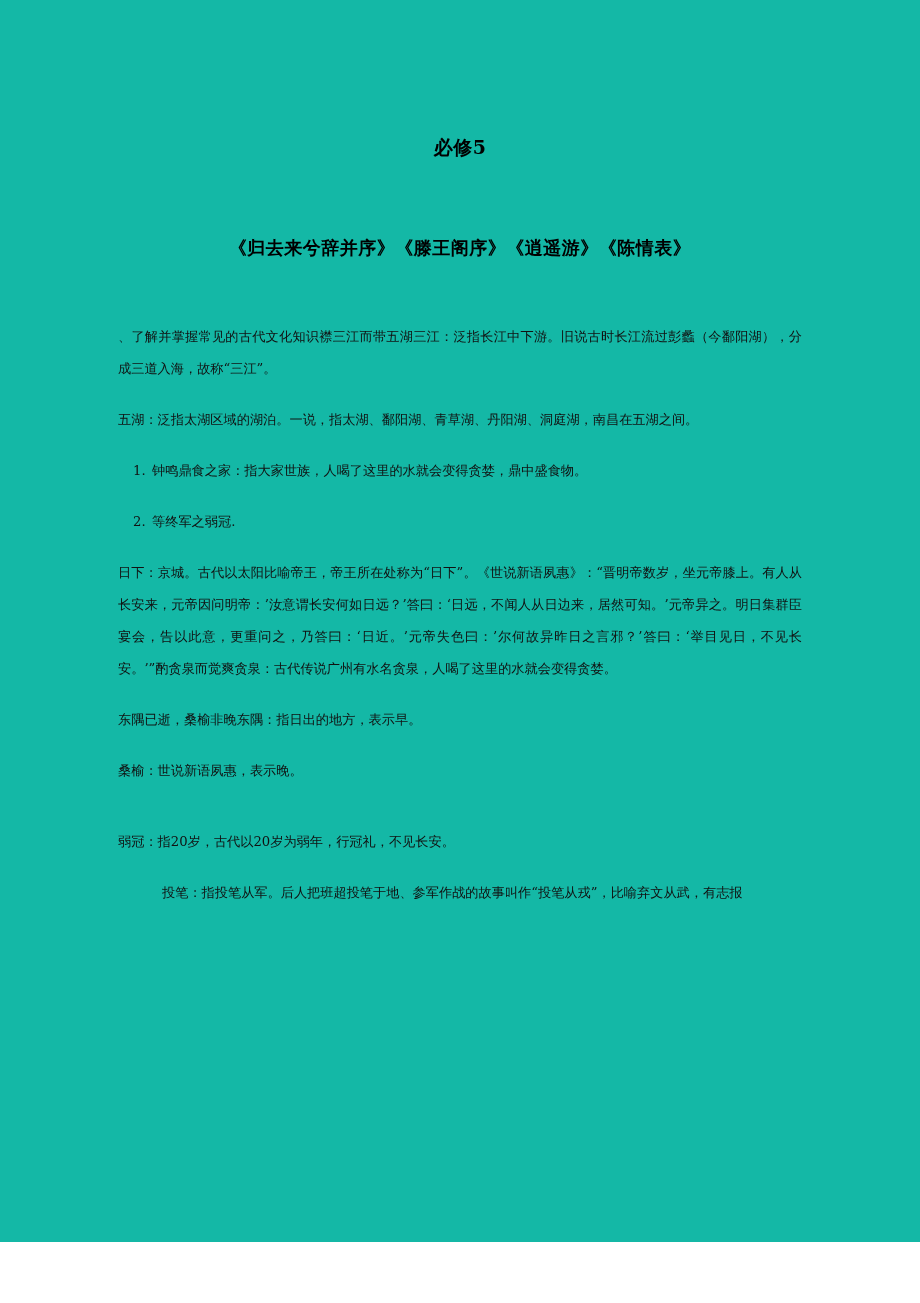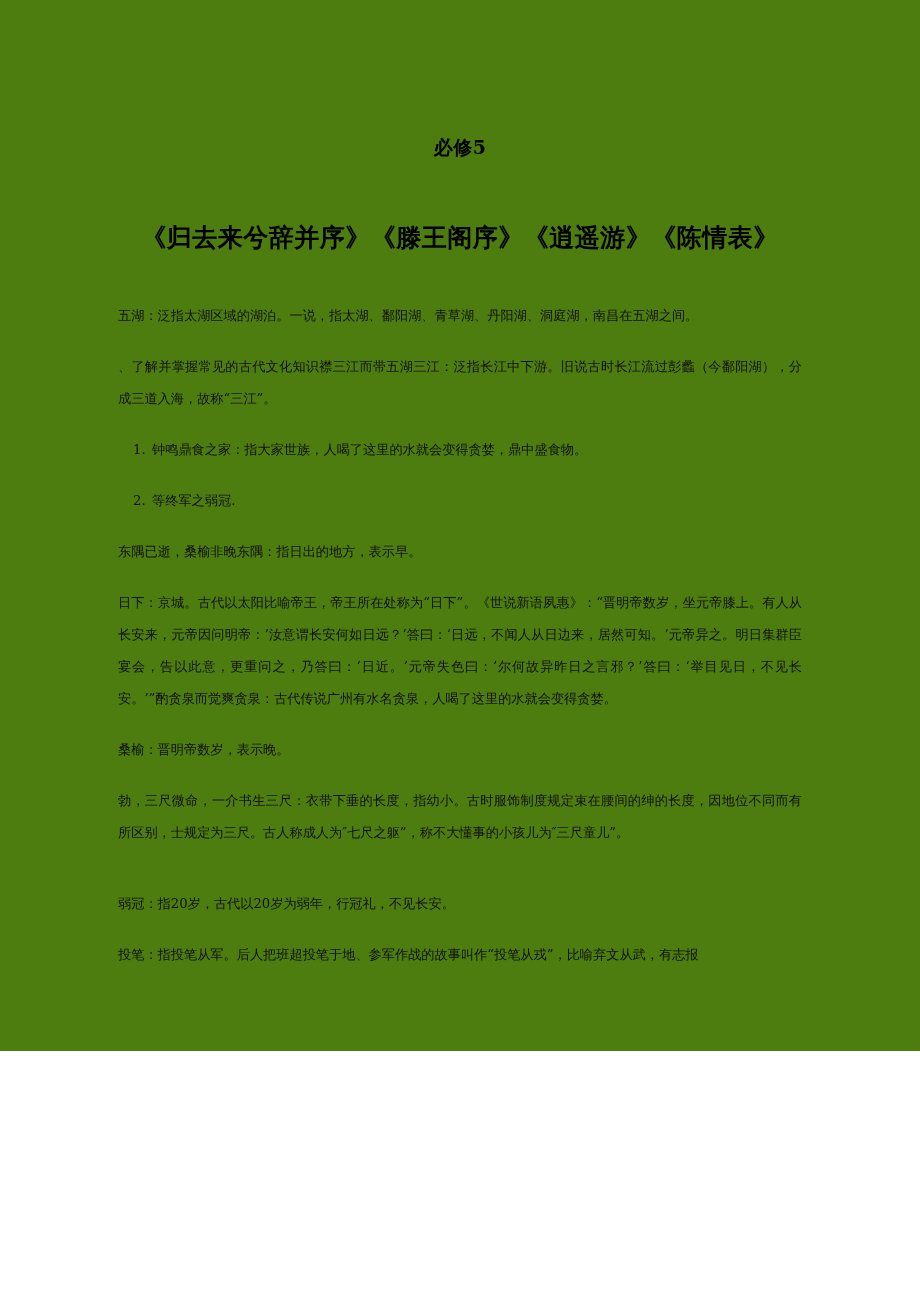--- a/index.html
+++ b/index.html
@@ -11,65 +11,66 @@
     width: 920px;
     height: 1303px;
     overflow: hidden;
     font-family: "DejaVu Serif", "Liberation Serif", serif;
     color: #000000;
     -webkit-font-smoothing: none;
   }
   .page {
     position: relative;
     width: 920px;
-    height: 1051px;
-    background: #4d7c0f;
+    height: 1242px;
+    background: #14b8a6;
     box-sizing: border-box;
     padding: 0;
   }
   .content {
     position: absolute;
     left: 118px;
     top: 0;
     width: 684px;
   }
   .doc-title {
     font-size: 19px;
     font-weight: bold;
     text-align: center;
     letter-spacing: 0.5px;
     margin: 0;
     padding-top: 132px;
     line-height: 1.6;
     color: #000;
   }
   .doc-subtitle {
-    font-size: 25px;
+    font-size: 18px;
     font-weight: bold;
     text-align: center;
-    margin: 0;
+    margin: 16px;
     padding-top: 56px;
     line-height: 1.6;
     letter-spacing: 0.5px;
     color: #000;
   }
   .body-block {
     padding-top: 42px;
   }
   p.para {
     font-size: 13.2px;
     line-height: 32px;
     margin: 0 0 19px 0;
     text-align: justify;
     text-justify: inter-ideograph;
     color: #111;
     word-break: break-all;
   }
   p.para:last-child {
     margin-bottom: 0;
+    margin-left: 44px;
   }
   .numbered {
     position: relative;
     padding-left: 34px;
     font-size: 13.2px;
     line-height: 32px;
     margin: 0 0 19px 0;
     text-align: justify;
     text-justify: inter-ideograph;
     color: #111;
@@ -90,41 +91,40 @@
 
 <div class="page">
   <div class="content">
 
     <h1 class="doc-title">必修5</h1>
 
     <h2 class="doc-subtitle">《归去来兮辞并序》《滕王阁序》《逍遥游》《陈情表》</h2>
 
     <div class="body-block">
 
+      <p class="para">、了解并掌握常见的古代文化知识襟三江而带五湖三江：泛指长江中下游。旧说古时长江流过彭蠡（今鄱阳湖），分成三道入海，故称“三江”。</p>
+
       <p class="para">五湖：泛指太湖区域的湖泊。一说，指太湖、鄱阳湖、青草湖、丹阳湖、洞庭湖，南昌在五湖之间。</p>
-
-      <p class="para">、了解并掌握常见的古代文化知识襟三江而带五湖三江：泛指长江中下游。旧说古时长江流过彭蠡（今鄱阳湖），分成三道入海，故称“三江”。</p>
 
       <div class="numbered">
         <span class="num">1.</span>
         <span>钟鸣鼎食之家：指大家世族，人喝了这里的水就会变得贪婪，鼎中盛食物。</span>
       </div>
 
       <div class="numbered">
         <span class="num">2.</span>
         <span>等终军之弱冠.</span>
       </div>
 
+      <p class="para">日下：京城。古代以太阳比喻帝王，帝王所在处称为“日下”。《世说新语夙惠》：“晋明帝数岁，坐元帝膝上。有人从长安来，元帝因问明帝：’汝意谓长安何如日远？’答曰：‘日远，不闻人从日边来，居然可知。’元帝异之。明日集群臣宴会，告以此意，更重问之，乃答曰：‘日近。’元帝失色曰：’尔何故异昨日之言邪？’答曰：‘举目见日，不见长安。’”酌贪泉而觉爽贪泉：古代传说广州有水名贪泉，人喝了这里的水就会变得贪婪。</p>
+
       <p class="para">东隅已逝，桑榆非晚东隅：指日出的地方，表示早。</p>
 
-      <p class="para">日下：京城。古代以太阳比喻帝王，帝王所在处称为“日下”。《世说新语夙惠》：“晋明帝数岁，坐元帝膝上。有人从长安来，元帝因问明帝：’汝意谓长安何如日远？’答曰：‘日远，不闻人从日边来，居然可知。’元帝异之。明日集群臣宴会，告以此意，更重问之，乃答曰：‘日近。’元帝失色曰：’尔何故异昨日之言邪？’答曰：‘举目见日，不见长安。’”酌贪泉而觉爽贪泉：古代传说广州有水名贪泉，人喝了这里的水就会变得贪婪。</p>
+      <p class="para">桑榆：世说新语夙惠，表示晚。</p>
 
-      <p class="para">桑榆：晋明帝数岁，表示晚。</p>
-
-      <p class="para">勃，三尺微命，一介书生三尺：衣带下垂的长度，指幼小。古时服饰制度规定束在腰间的绅的长度，因地位不同而有所区别，士规定为三尺。古人称成人为″七尺之躯”，称不大懂事的小孩儿为″三尺童儿”。</p>
 
       <div class="spacer-md"></div>
 
 
       <p class="para">弱冠：指20岁，古代以20岁为弱年，行冠礼，不见长安。</p>
 
       <p class="para">投笔：指投笔从军。后人把班超投笔于地、参军作战的故事叫作“投笔从戎”，比喻弃文从武，有志报</p>
 
     </div>
   </div>

